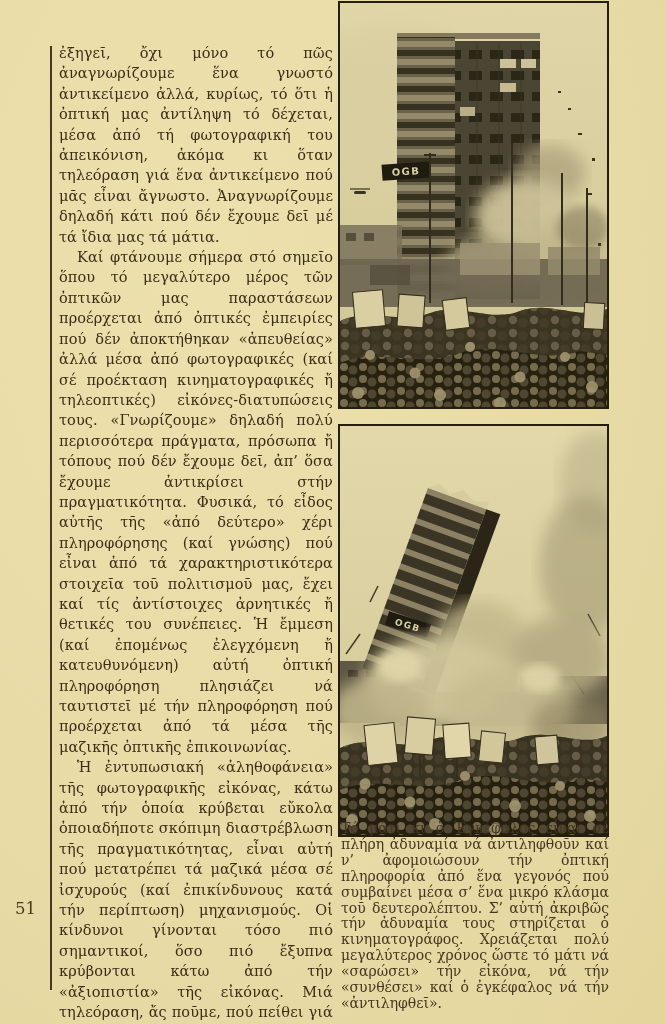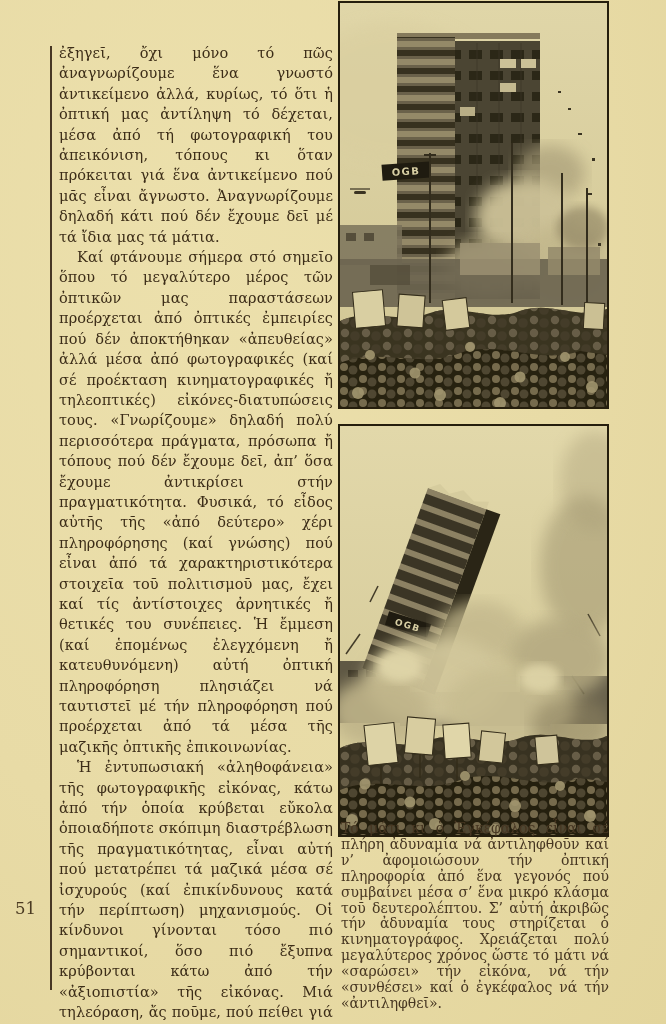--- a/index.html
+++ b/index.html
@@ -54,21 +54,21 @@
   .caption p{margin:0;}
 </style>
 </head>
 <body>
 
 <div id="page">
 
   <div class="rule"></div>
 
   <div class="text-col">
-    <p class="noindent">ἐξηγεῖ, ὄχι μόνο τό πῶς ἀναγνωρίζουμε ἕνα γνωστό ἀντικείμενο ἀλλά, κυρίως, τό ὅτι ἡ ὀπτική μας ἀντίληψη τό δέχεται, μέσα ἀπό τή φωτογραφική του ἀπεικόνιση, τόπους κι ὅταν πρόκειται γιά ἕνα ἀντικείμενο πού μᾶς εἶναι ἄγνωστο. Ἀναγνωρίζουμε δηλαδή κάτι πού δέν ἔχουμε δεῖ μέ τά ἴδια μας τά μάτια.</p>
+    <p class="noindent">ἐξηγεῖ, ὄχι μόνο τό πῶς ἀναγνωρίζουμε ἕνα γνωστό ἀντικείμενο ἀλλά, κυρίως, τό ὅτι ἡ ὀπτική μας ἀντίληψη τό δέχεται, μέσα ἀπό τή φωτογραφική του ἀπεικόνιση, ἀκόμα κι ὅταν τηλεόραση γιά ἕνα ἀντικείμενο πού μᾶς εἶναι ἄγνωστο. Ἀναγνωρίζουμε δηλαδή κάτι πού δέν ἔχουμε δεῖ μέ τά ἴδια μας τά μάτια.</p>
     <p>Καί φτάνουμε σήμερα στό σημεῖο ὅπου τό μεγαλύτερο μέρος τῶν ὀπτικῶν μας παραστάσεων προέρχεται ἀπό ὀπτικές ἐμπειρίες πού δέν ἀποκτήθηκαν «ἀπευθείας» ἀλλά μέσα ἀπό φωτογραφικές (καί σέ προέκταση κινηματογραφικές ἤ τηλεοπτικές) εἰκόνες-διατυπώσεις τους. «Γνωρίζουμε» δηλαδή πολύ περισσότερα πράγματα, πρόσωπα ἤ τόπους πού δέν ἔχουμε δεῖ, ἀπ’ ὅσα ἔχουμε ἀντικρίσει στήν πραγματικότητα. Φυσικά, τό εἶδος αὐτῆς τῆς «ἀπό δεύτερο» χέρι πληροφόρησης (καί γνώσης) πού εἶναι ἀπό τά χαρακτηριστικότερα στοιχεῖα τοῦ πολιτισμοῦ μας, ἔχει καί τίς ἀντίστοιχες ἀρνητικές ἤ θετικές του συνέπειες. Ἡ ἔμμεση (καί ἑπομένως ἐλεγχόμενη ἤ κατευθυνόμενη) αὐτή ὀπτική πληροφόρηση πλησιάζει νά ταυτιστεῖ μέ τήν πληροφόρηση πού προέρχεται ἀπό τά μέσα τῆς μαζικῆς ὀπτικῆς ἐπικοινωνίας.</p>
     <p>Ἡ ἐντυπωσιακή «ἀληθοφάνεια» τῆς φωτογραφικῆς εἰκόνας, κάτω ἀπό τήν ὁποία κρύβεται εὔκολα ὁποιαδήποτε σκόπιμη διαστρέβλωση τῆς πραγματικότητας, εἶναι αὐτή πού μετατρέπει τά μαζικά μέσα σέ ἰσχυρούς (καί ἐπικίνδυνους κατά τήν περίπτωση) μηχανισμούς. Οἱ κίνδυνοι γίνονται τόσο πιό σημαντικοί, ὅσο πιό ἔξυπνα κρύβονται κάτω ἀπό τήν «ἀξιοπιστία» τῆς εἰκόνας. Μιά τηλεόραση, ἄς ποῦμε, πού πείθει γιά τήν ἀντικειμενικότητά της, μπορεῖ νά εἶναι πολύ πιό ἐπικίνδυνη ἀπ’ αὐτήν πού ἔχει χάσει πιά τήν ἀξιοπιστία της, λειτουργώντας κραυγαλέα σάν προπαγανδιστικό ὄργανο μιᾶς κυβέρνησης.</p>
 
   </div>
 
   <div class="page-num">51</div>
 
   <div class="photo photo-top" role="img" aria-label="Tall apartment block at the moment the demolition charges fire, smoke bursting from its base, crowd watching below">
     <svg viewBox="0 0 267 404" preserveAspectRatio="none">
       <defs>

